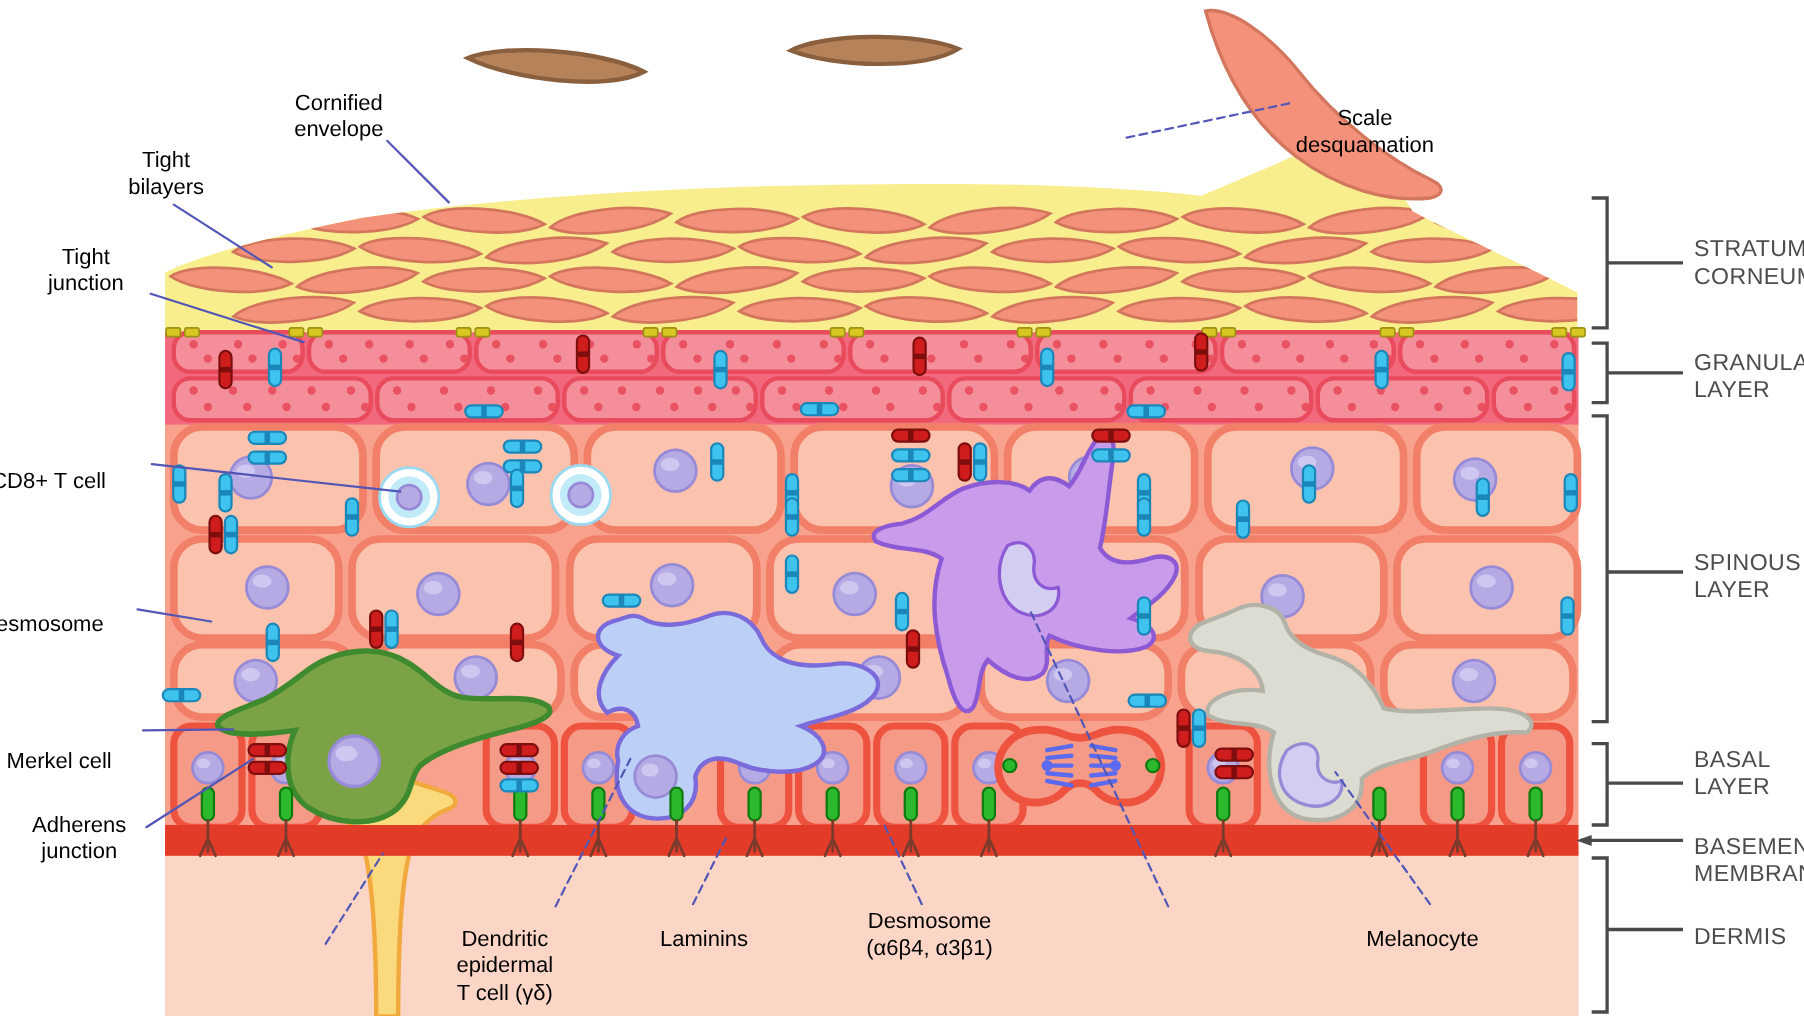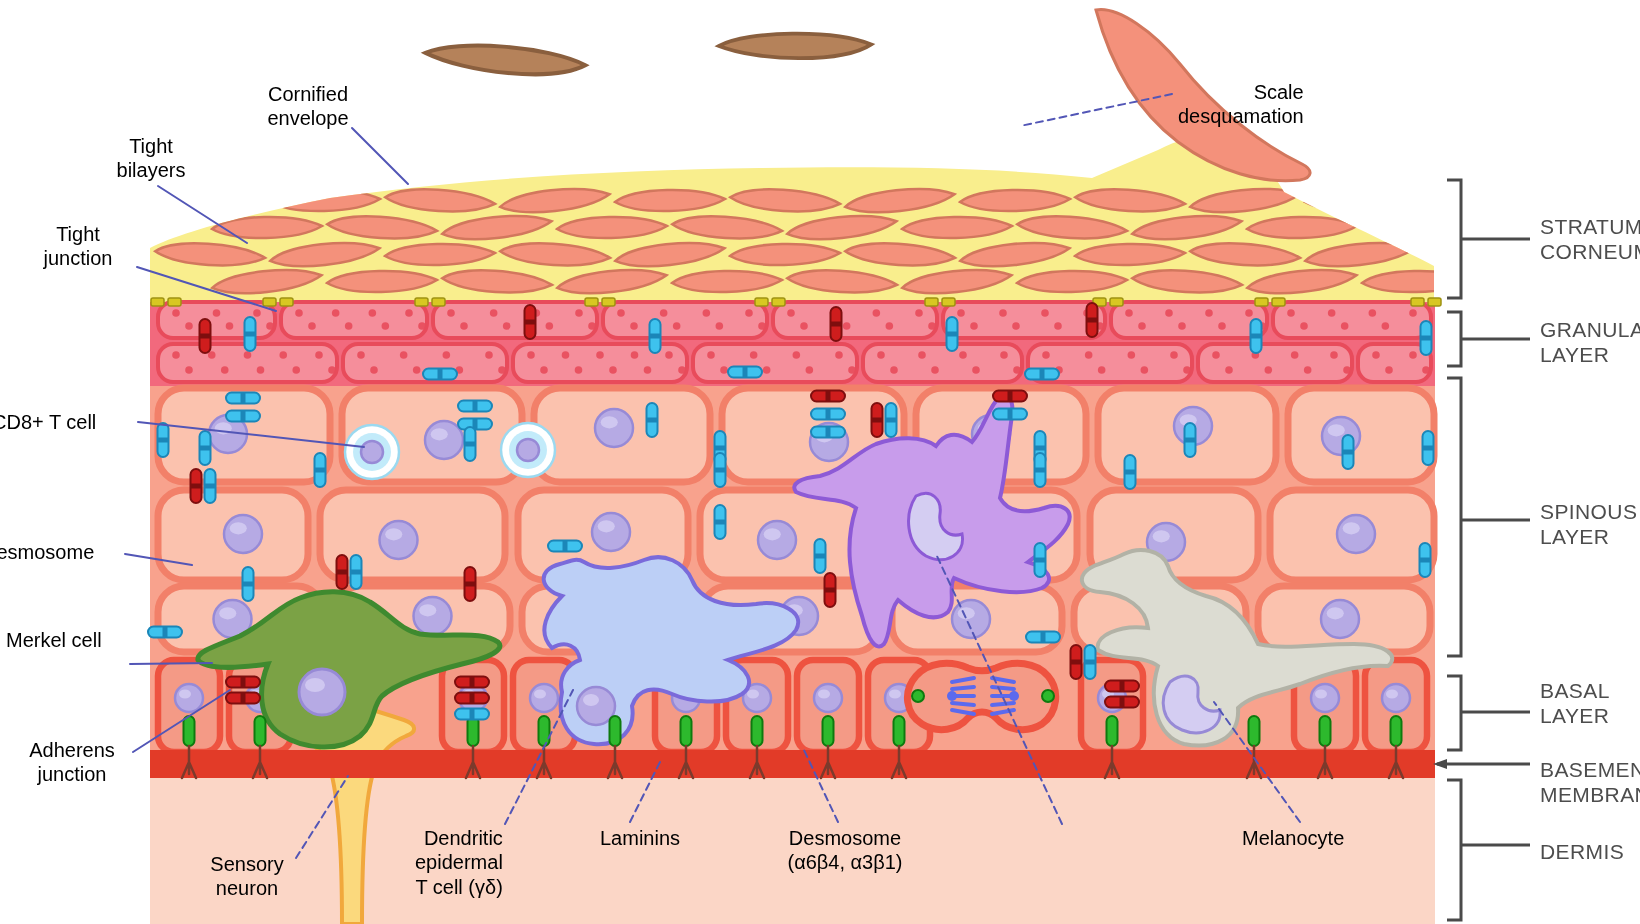--- a/index.html
+++ b/index.html
@@ -5,21 +5,21 @@
   html,body{margin:0;padding:0;background:#ffffff;}
   .stage{
     position:relative;width:1640px;height:924px;overflow:hidden;background:#fff;
     font-family:"Liberation Sans", sans-serif;
   }
   .stage svg{position:absolute;left:0;top:0;}
   .lbl{
     position:absolute;color:#000000;font-size:20px;line-height:1.22;
     white-space:pre-line;text-align:center;
   }
-  .lbl.ta-left{text-align:right;white-space:pre;}
+  .lbl.ta-left{text-align:center;white-space:pre;margin-top:16px;}
   .glbl{
     position:absolute;left:1540px;color:#4d4d4d;font-size:21px;line-height:25px;
     letter-spacing:0.4px;white-space:pre;text-align:left;
   }
 </style>
 </head>
 <body>
 
 <div class="stage">
 
@@ -698,25 +698,23 @@
     </svg>
 
   <div class="lbl" style="left:91px;top:134px;width:120px">Tight
 bilayers</div>
   <div class="lbl" style="left:238px;top:82px;width:140px">Cornified
 envelope</div>
   <div class="lbl" style="left:18px;top:222px;width:120px">Tight
 junction</div>
   <div class="lbl ta-left" style="left:-8px;top:410px">CD8+ T cell</div>
   <div class="lbl ta-left" style="left:-18px;top:540px">Desmosome</div>
-  <div class="lbl ta-left" style="left:6px;top:628px">Merkel cell</div>
+  <div class="lbl ta-left" style="left:6px;top:664px">Merkel cell</div>
   <div class="lbl" style="left:12px;top:738px;width:120px">Adherens
 junction</div>
-  <div class="lbl" style="left:182px;top:852px;width:130px">Sensory
-neuron</div>
   <div class="lbl ta-left" style="left:415px;top:826px">Dendritic
 epidermal
 T cell (γδ)</div>
   <div class="lbl ta-left" style="left:600px;top:826px">Laminins</div>
   <div class="lbl" style="left:760px;top:826px;width:170px">Desmosome
 (α6β4, α3β1)</div>
   <div class="lbl ta-left" style="left:1242px;top:826px">Melanocyte</div>
   <div class="lbl ta-left" style="left:1178px;top:80px">Scale
 desquamation</div>
 

